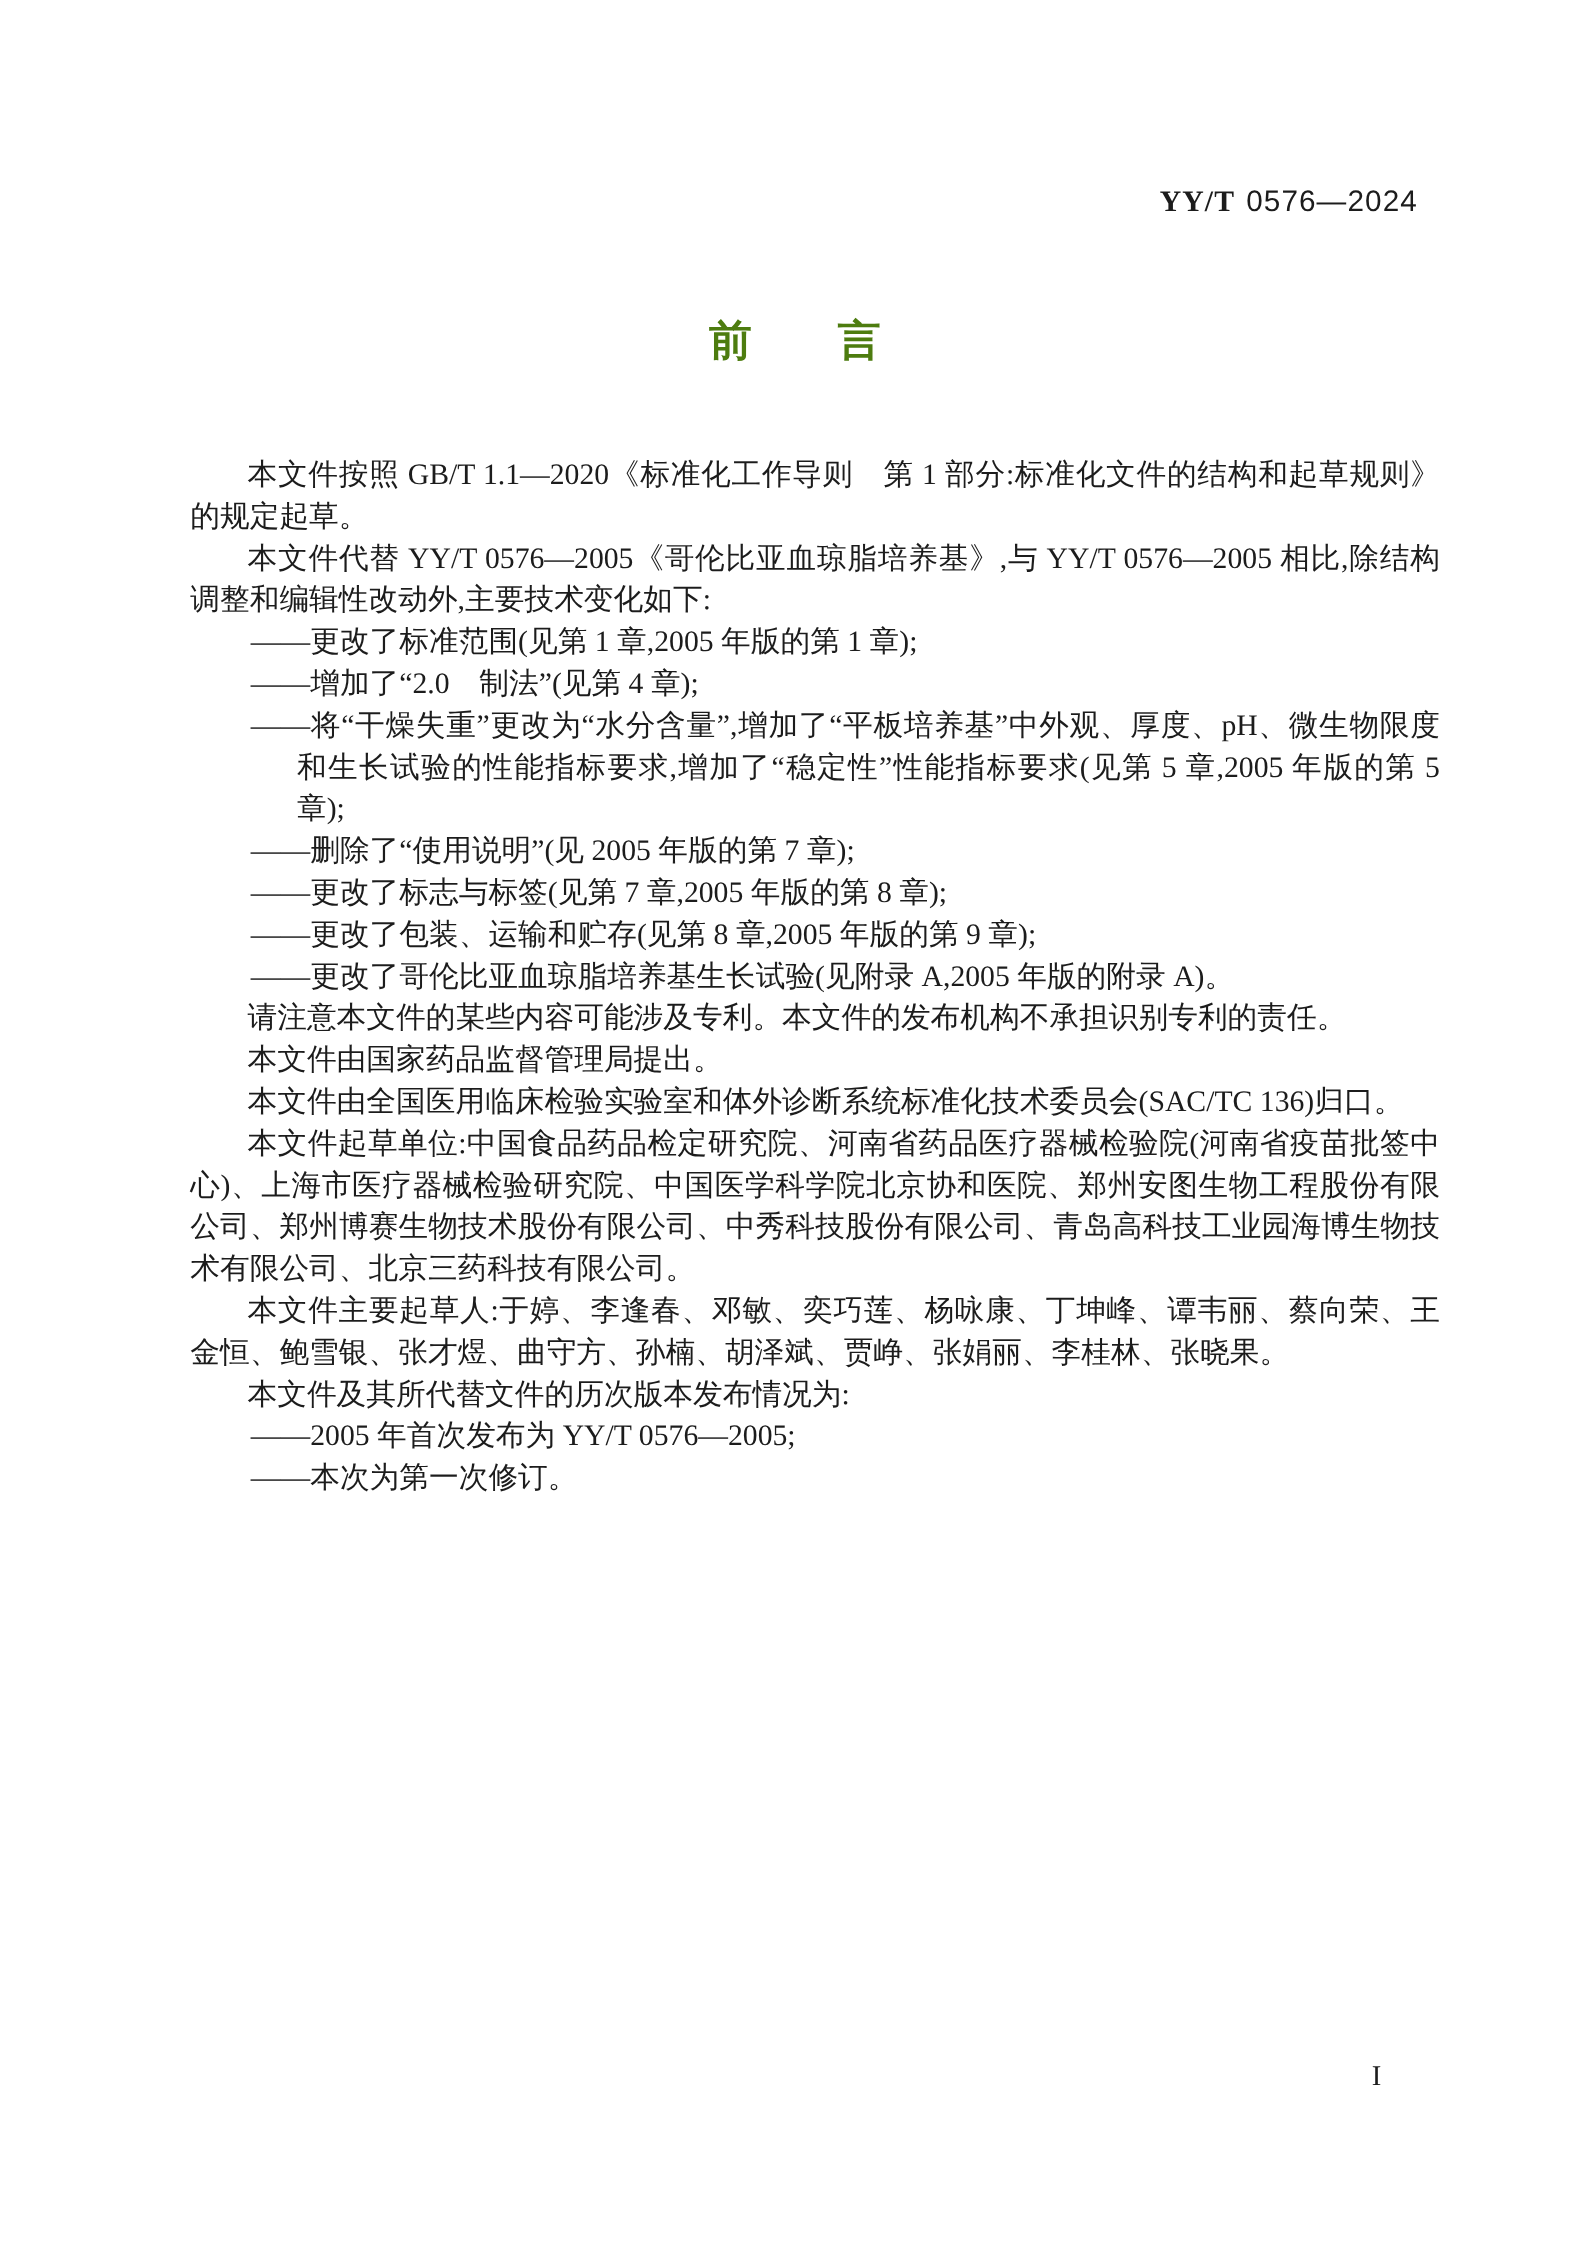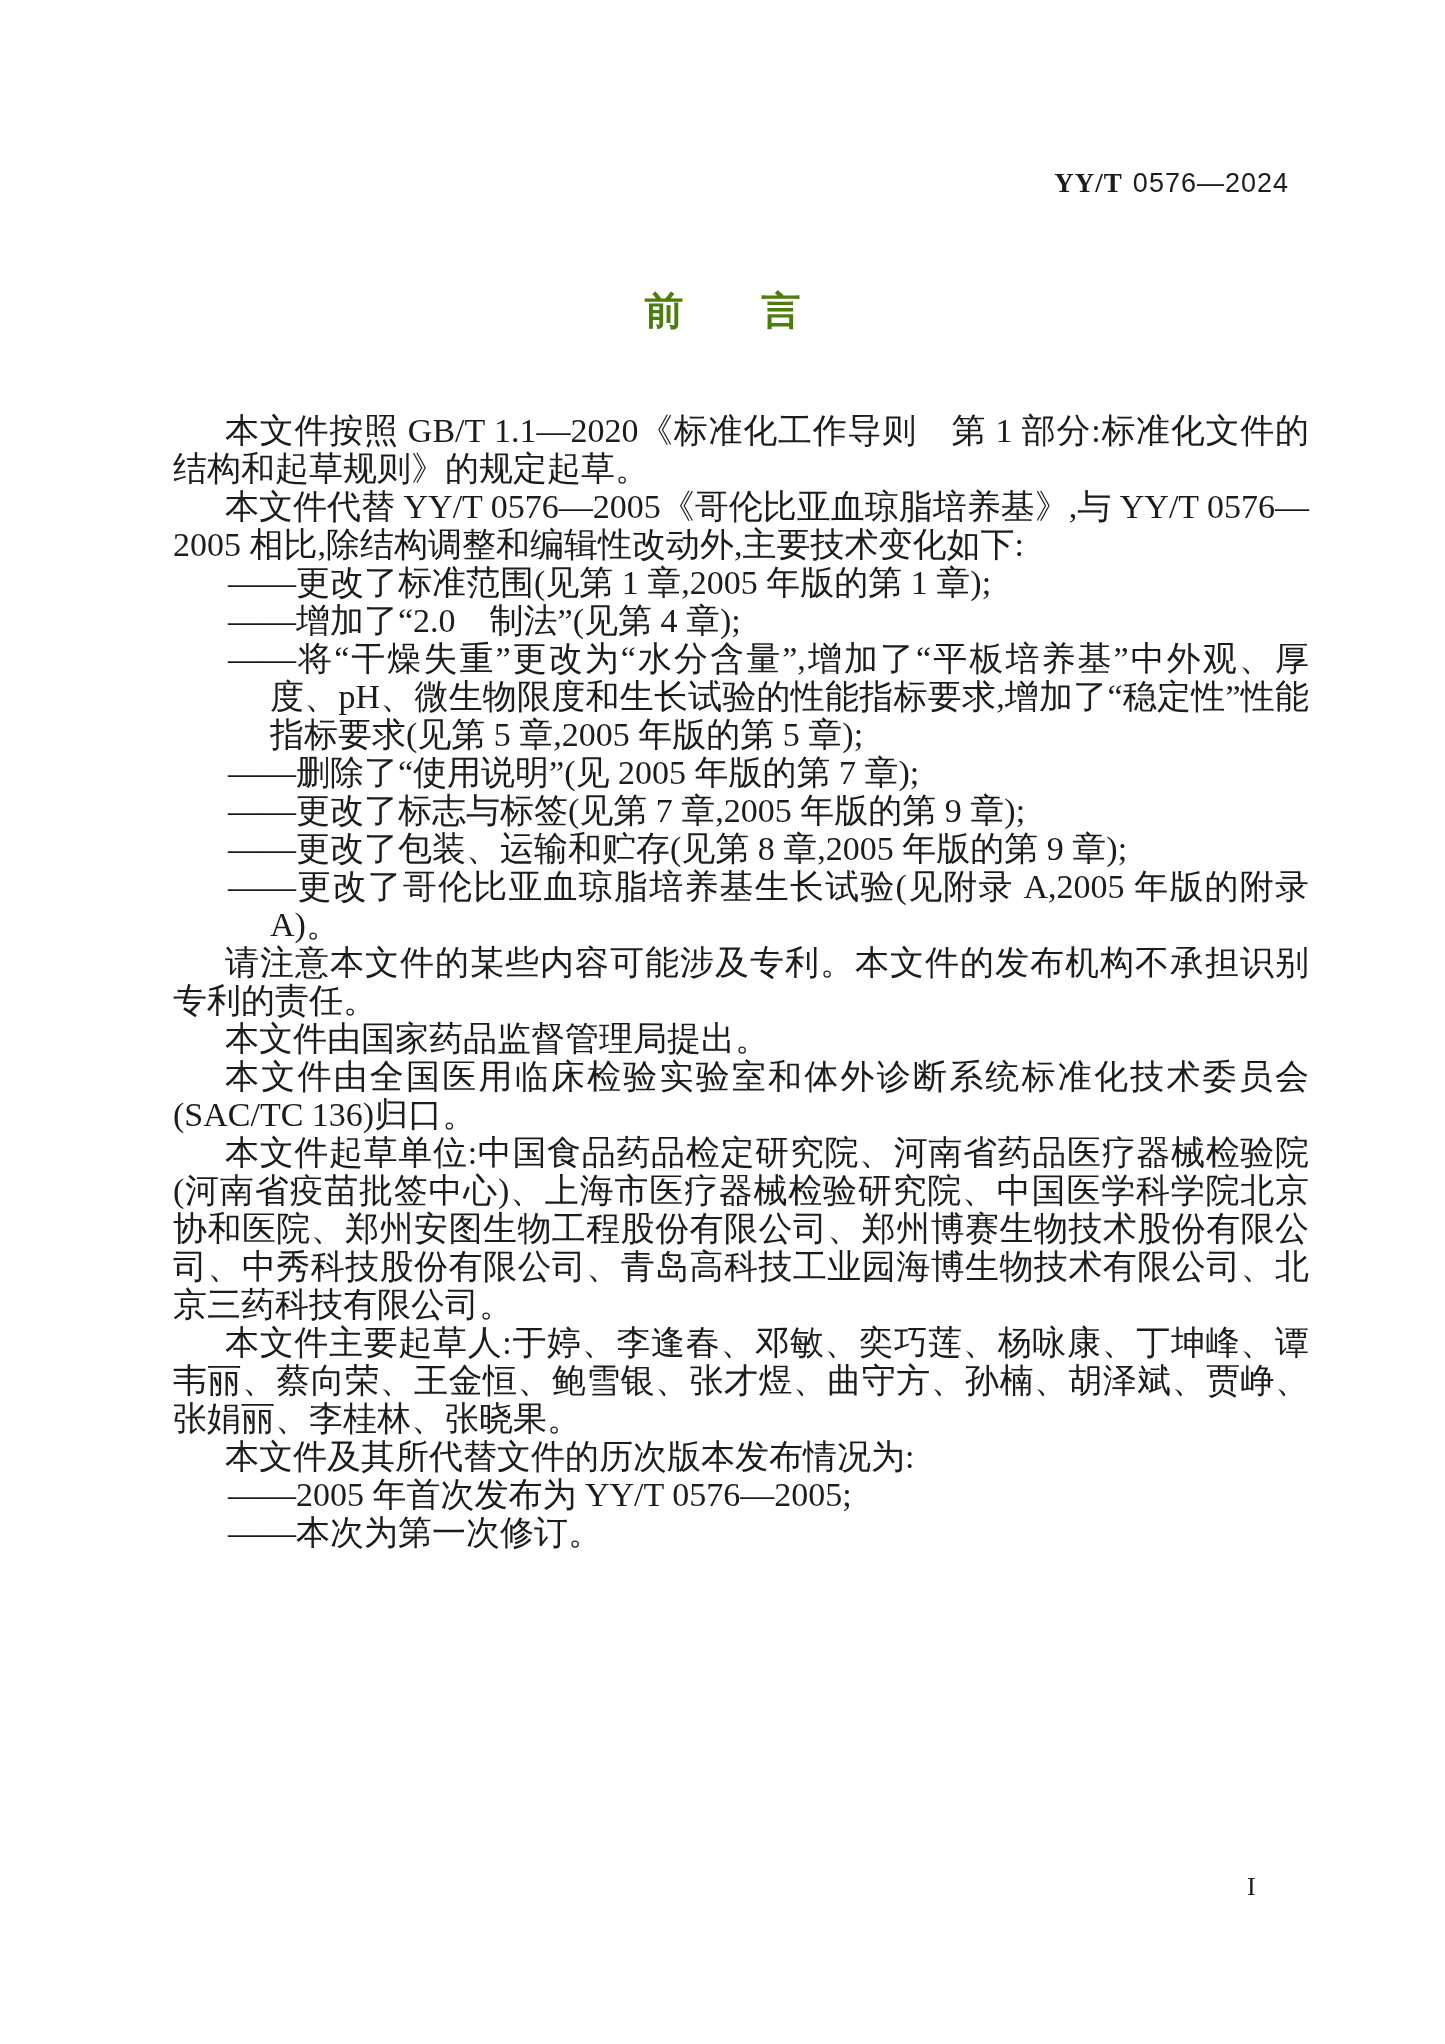--- a/index.html
+++ b/index.html
@@ -45,21 +45,21 @@
     font-weight: bold;
     font-size: 39px;
     line-height: 44px;
     color: #4d7c0f;
   }
   .content {
     position: absolute;
     left: 173px;
     top: 412px;
     width: 1136px;
-    font-size: 34px;
+    font-size: 27px;
     line-height: 38px;
     text-align: justify;
   }
   .content p {
     margin: 0;
     padding: 0;
   }
   .content p.para {
     text-indent: 52px;
   }
@@ -87,21 +87,21 @@
 
   <div class="doc-title">前　　言</div>
 
   <div class="content">
       <p class="para">本文件按照 GB/T 1.1—2020《标准化工作导则　第 1 部分:标准化文件的结构和起草规则》的规定起草。</p>
       <p class="para">本文件代替 YY/T 0576—2005《哥伦比亚血琼脂培养基》,与 YY/T 0576—2005 相比,除结构调整和编辑性改动外,主要技术变化如下:</p>
       <p class="item">——更改了标准范围(见第 1 章,2005 年版的第 1 章);</p>
       <p class="item">——增加了“2.0　制法”(见第 4 章);</p>
       <p class="item">——将“干燥失重”更改为“水分含量”,增加了“平板培养基”中外观、厚度、pH、微生物限度和生长试验的性能指标要求,增加了“稳定性”性能指标要求(见第 5 章,2005 年版的第 5 章);</p>
       <p class="item">——删除了“使用说明”(见 2005 年版的第 7 章);</p>
-      <p class="item">——更改了标志与标签(见第 7 章,2005 年版的第 9 章);</p>
+      <p class="item">——更改了标志与标签(见第 7 章,2005 年版的第 8 章);</p>
       <p class="item">——更改了包装、运输和贮存(见第 8 章,2005 年版的第 9 章);</p>
       <p class="item">——更改了哥伦比亚血琼脂培养基生长试验(见附录 A,2005 年版的附录 A)。</p>
       <p class="para">请注意本文件的某些内容可能涉及专利。本文件的发布机构不承担识别专利的责任。</p>
       <p class="para">本文件由国家药品监督管理局提出。</p>
       <p class="para">本文件由全国医用临床检验实验室和体外诊断系统标准化技术委员会(SAC/TC 136)归口。</p>
       <p class="para">本文件起草单位:中国食品药品检定研究院、河南省药品医疗器械检验院(河南省疫苗批签中心)、上海市医疗器械检验研究院、中国医学科学院北京协和医院、郑州安图生物工程股份有限公司、郑州博赛生物技术股份有限公司、中秀科技股份有限公司、青岛高科技工业园海博生物技术有限公司、北京三药科技有限公司。</p>
       <p class="para">本文件主要起草人:于婷、李逢春、邓敏、奕巧莲、杨咏康、丁坤峰、谭韦丽、蔡向荣、王金恒、鲍雪银、张才煜、曲守方、孙楠、胡泽斌、贾峥、张娟丽、李桂林、张晓果。</p>
       <p class="para">本文件及其所代替文件的历次版本发布情况为:</p>
       <p class="item">——2005 年首次发布为 YY/T 0576—2005;</p>
       <p class="item">——本次为第一次修订。</p>

